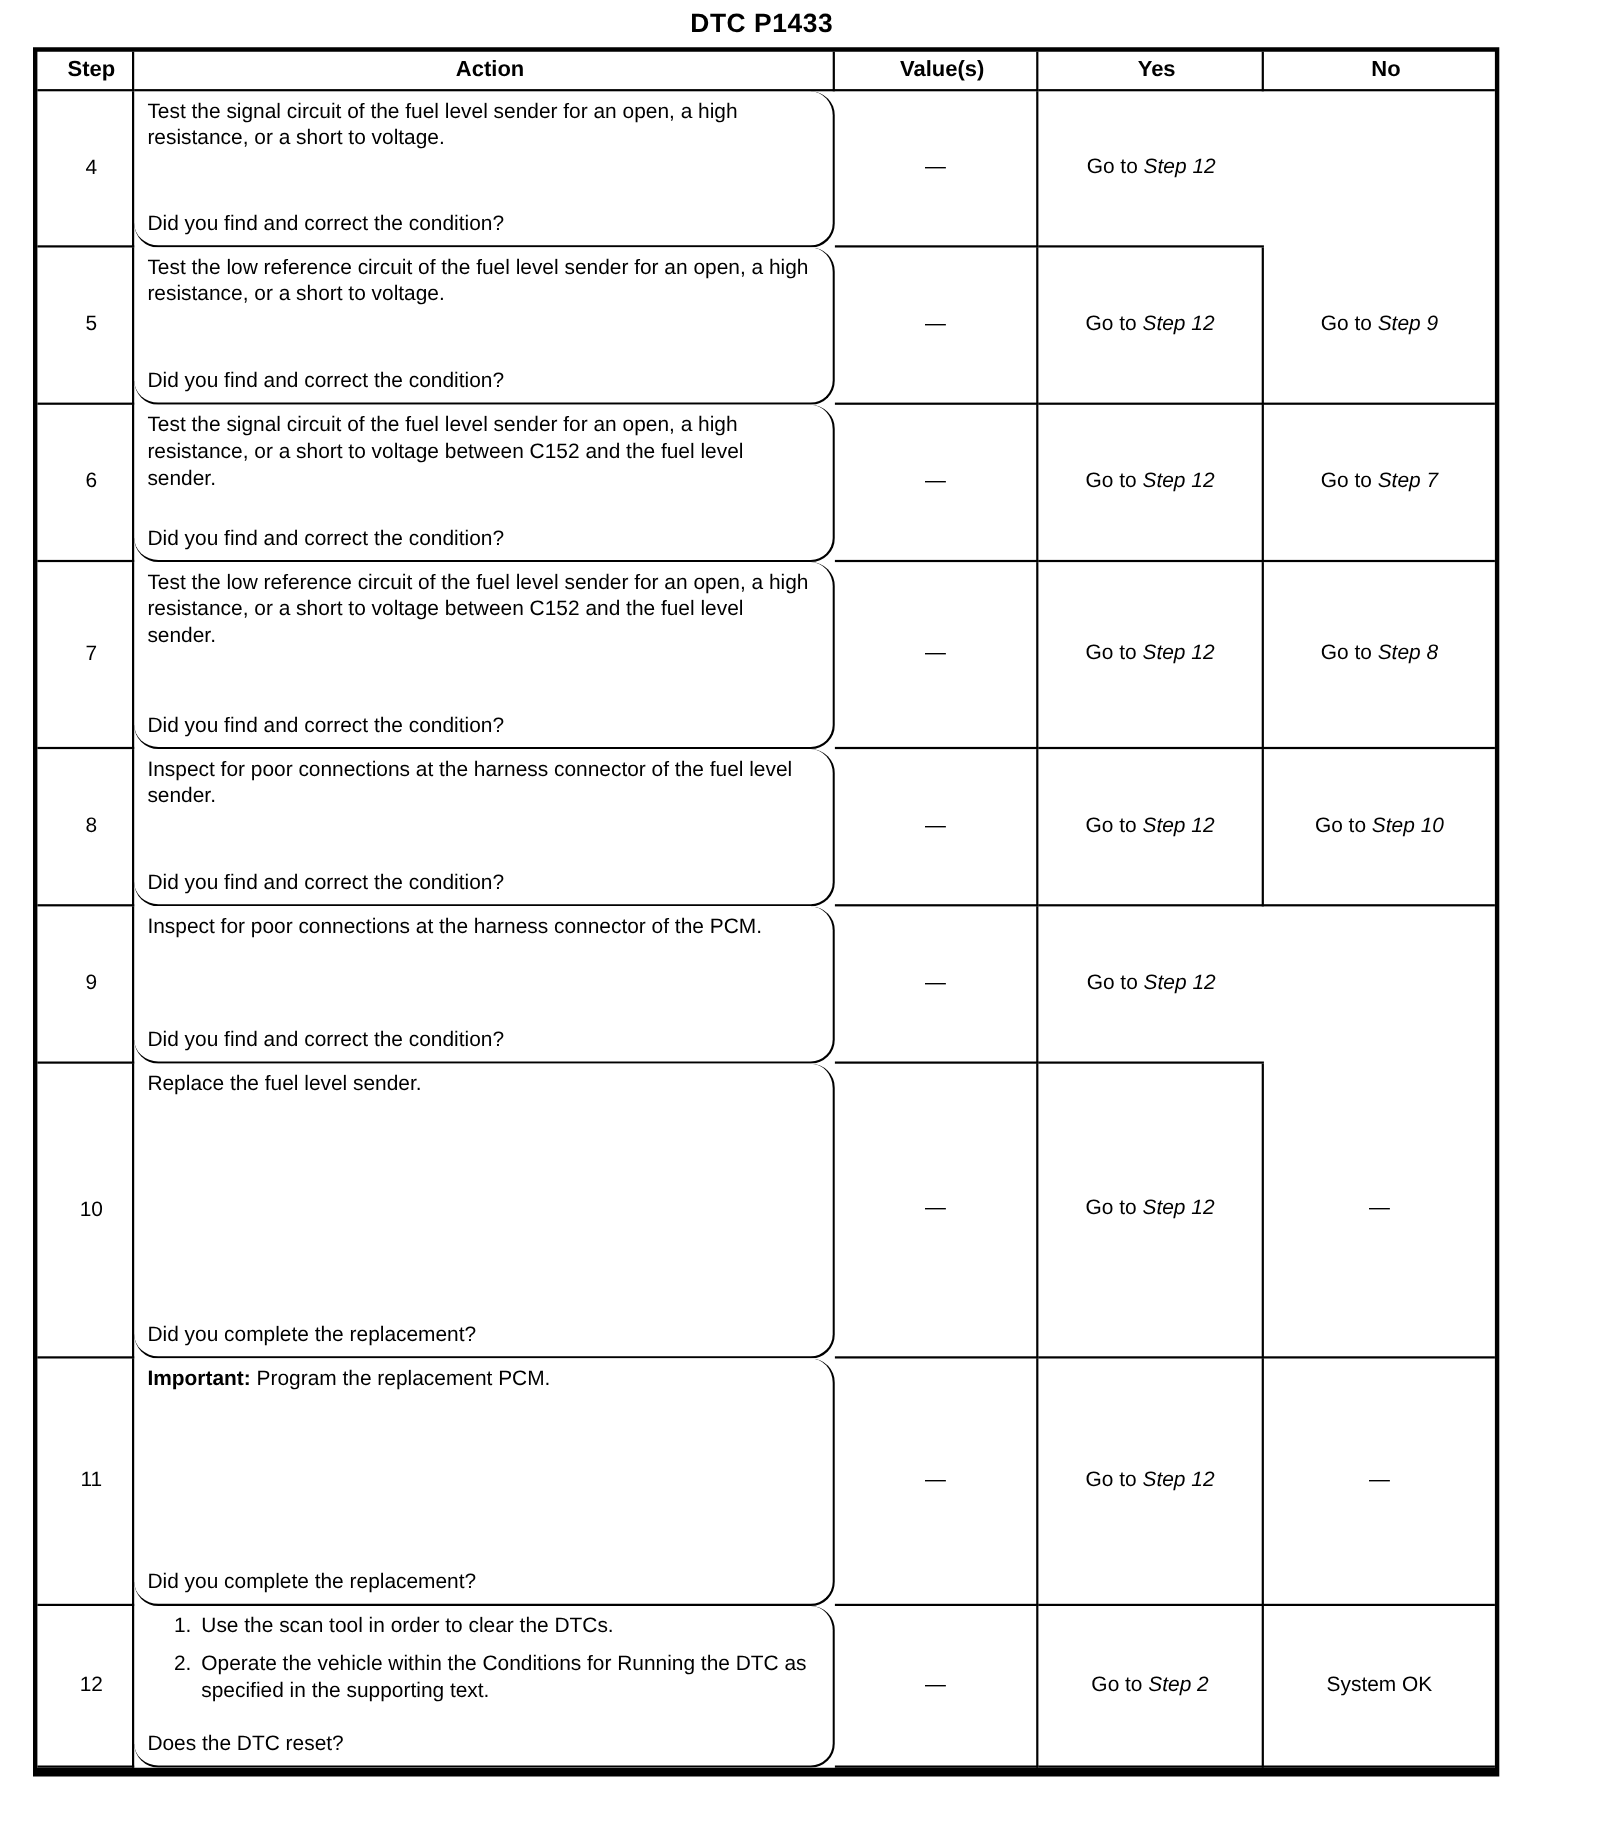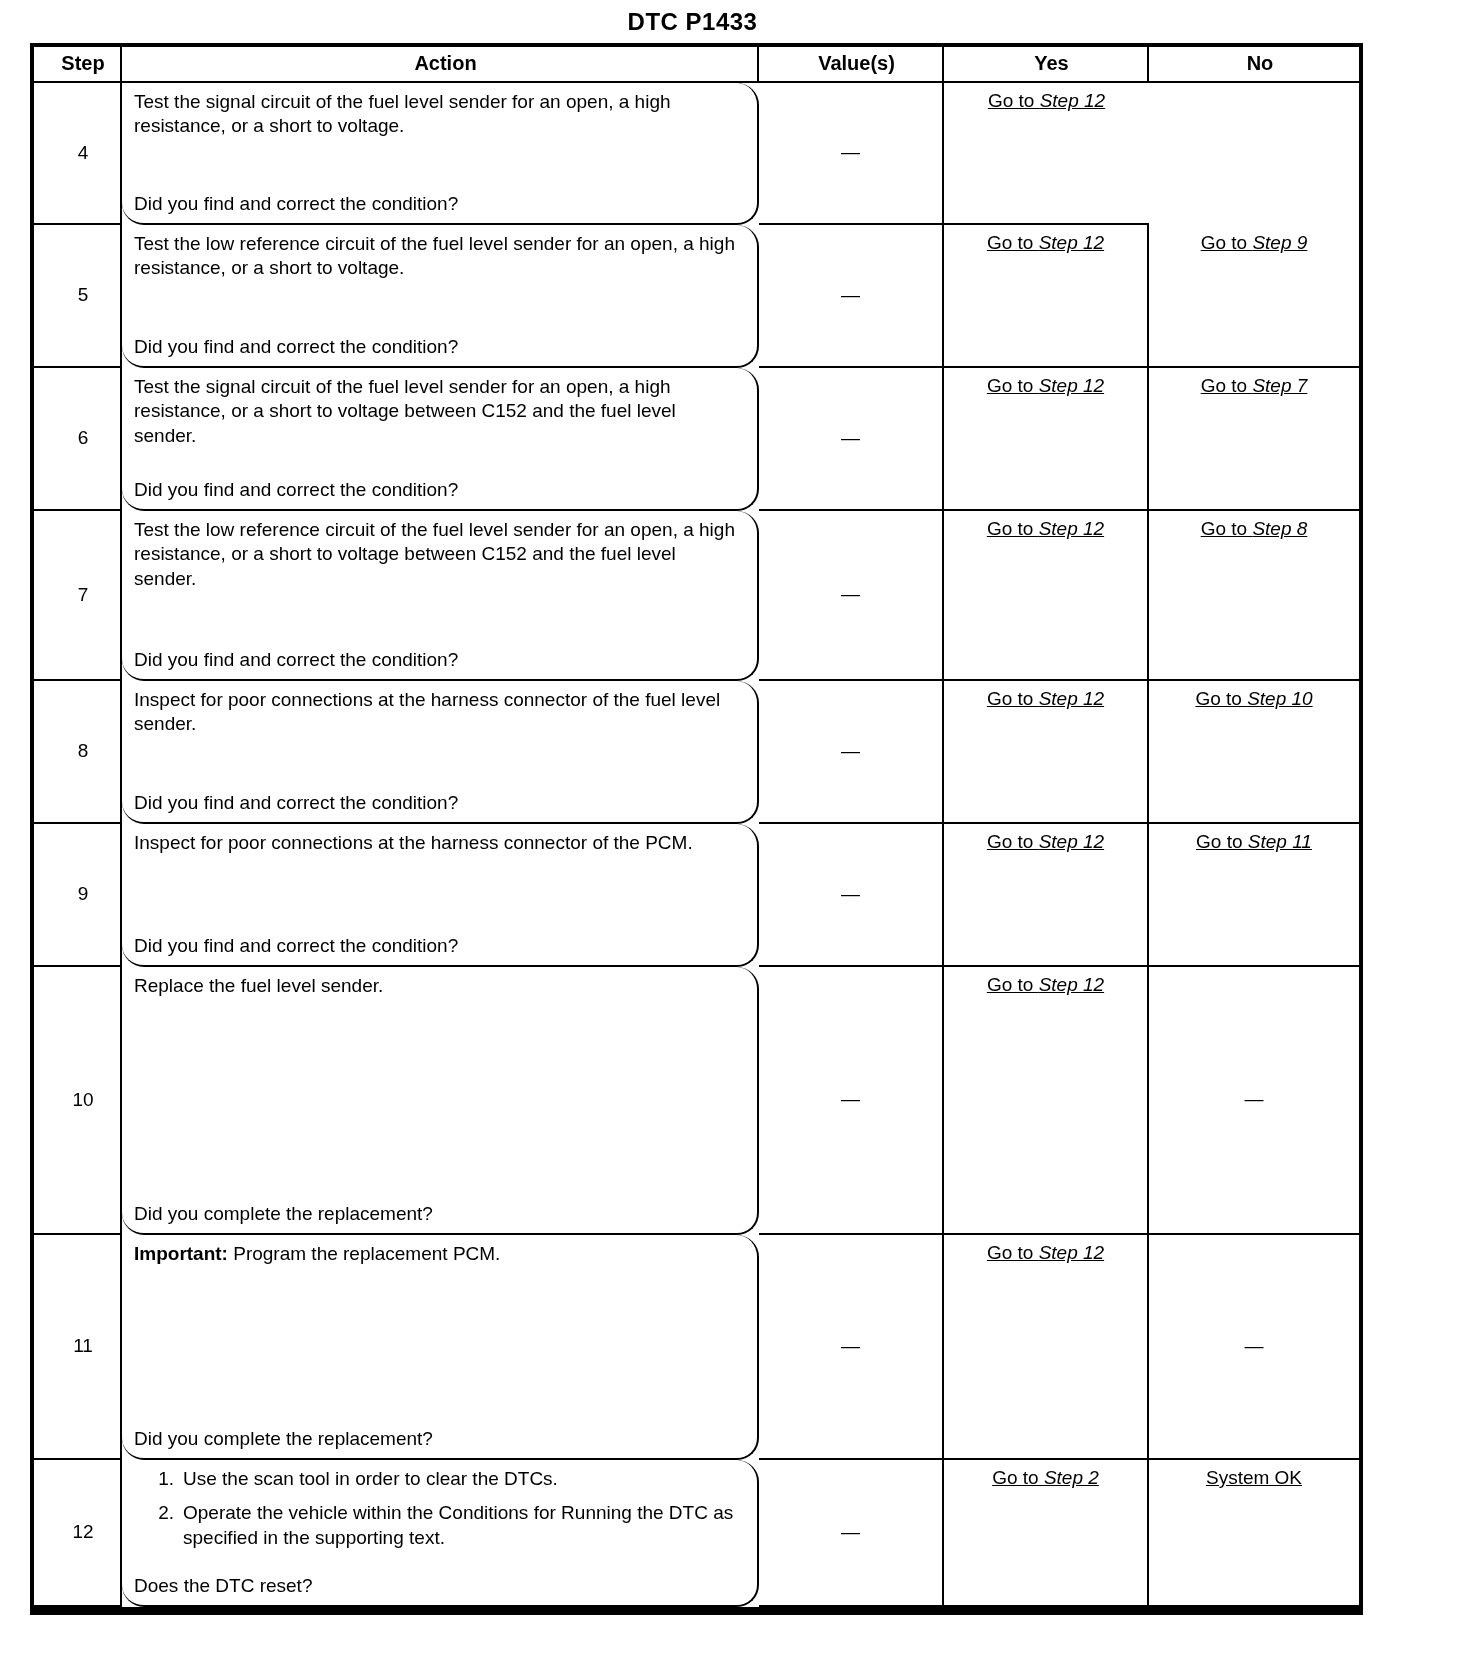--- a/index.html
+++ b/index.html
@@ -86,21 +86,21 @@
     margin-top: auto;
     padding-top: 5px;
   }
   .value-col, .yes-col, .no-col {
     display: flex;
     justify-content: center;
     padding: 6px 4px 7px 4px;
     text-align: center;
   }
   .mid    { align-items: center; }
-  .bottom { align-items: flex-start; text-decoration: underline; }
+  .bottom { align-items: center; }
   .italic { font-style: italic; }
   .bold   { font-weight: bold; text-align: center; }
 </style>
 </head>
 <body>
 
 <div class="page">
 
   <div class="title">DTC P1433</div>
 
@@ -217,23 +217,20 @@
       <div>
             <div class="action-par"><span><span>Inspect for poor connections at the harness connector of the PCM.</span></span></div>
           </div>
       <div class="question">Did you find and correct the condition?</div>
     </div>
     <div class="cell value-col mid">
       <span><span>—</span></span>
     </div>
     <div class="cell yes-col bottom">
       <span><span>Go to </span><span class="italic">Step 12</span></span>
-    </div>
-    <div class="cell no-col bottom">
-      <span><span>Go to </span><span class="italic">Step 11</span></span>
     </div>
   </div>
       <div class="row">
     <div class="cell step-col">
       <span>10</span>
     </div>
     <div class="cell action-col">
       <div>
             <div class="action-par"><span><span>Replace the fuel level sender.</span></span></div>
           </div>

